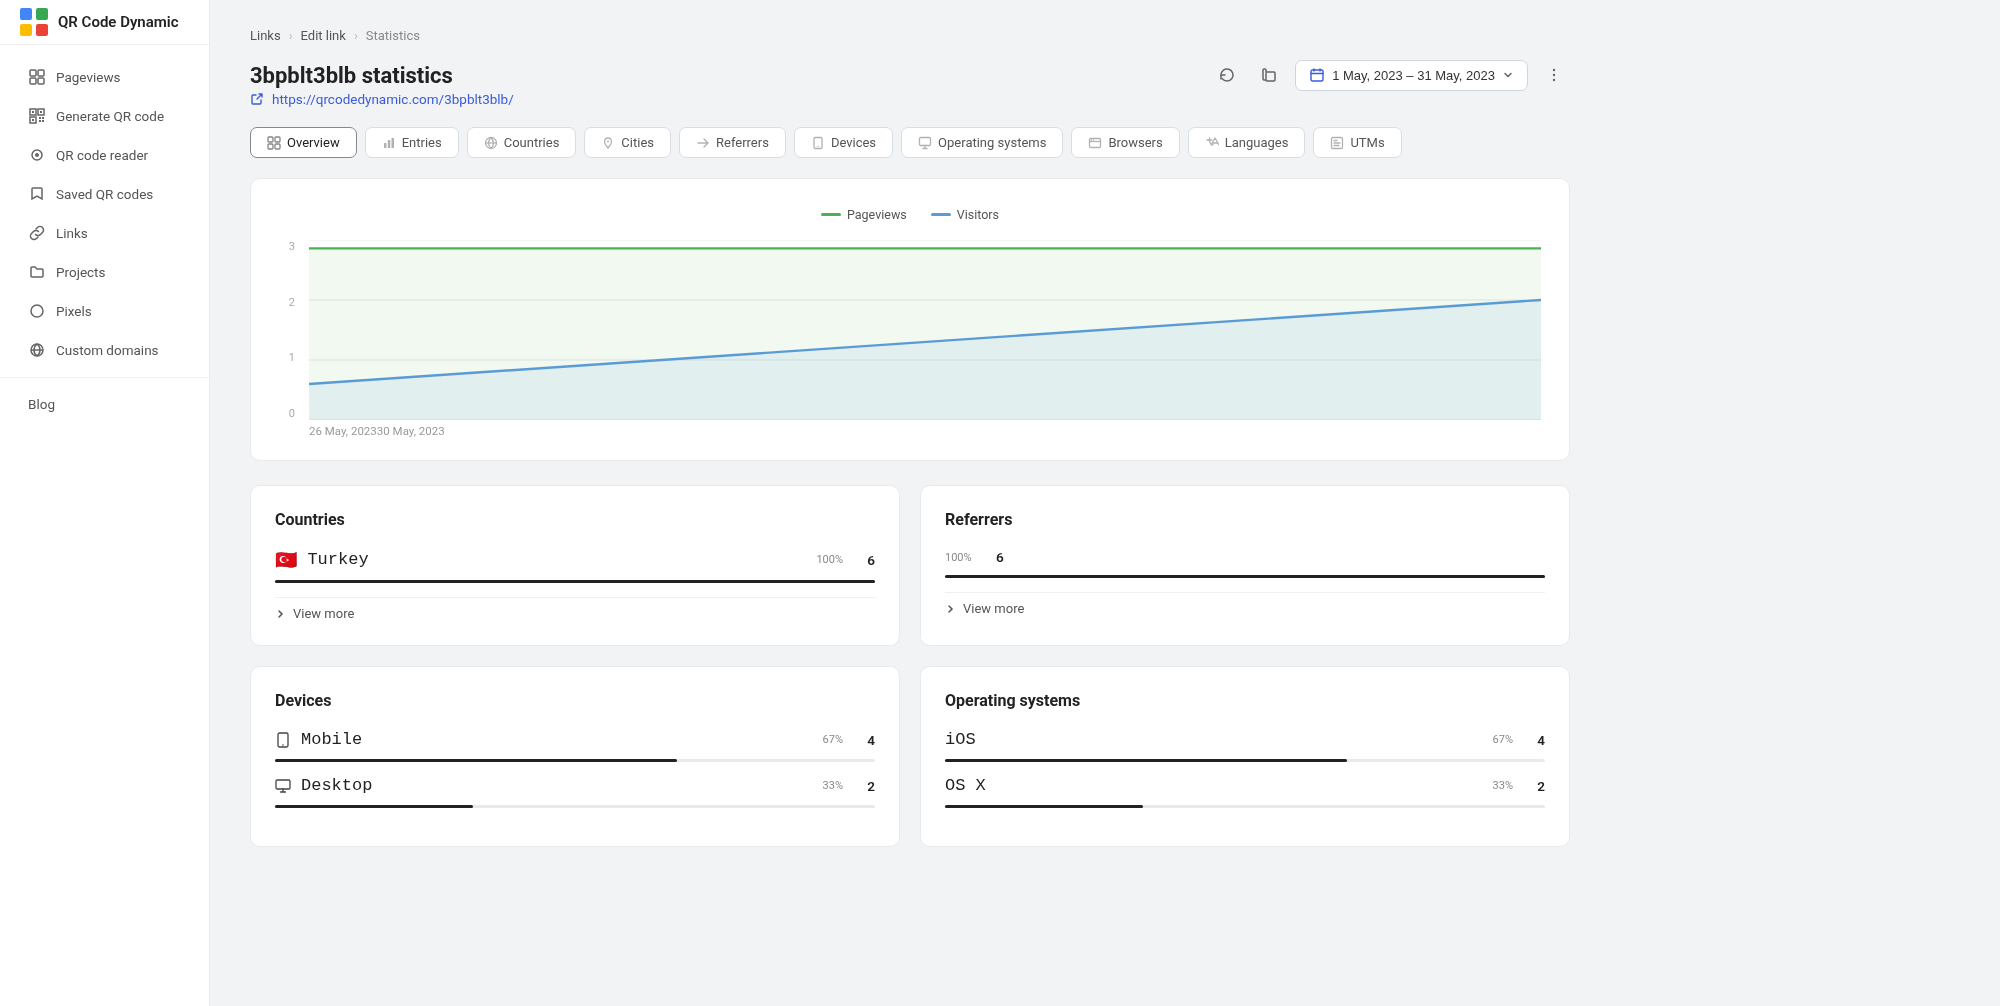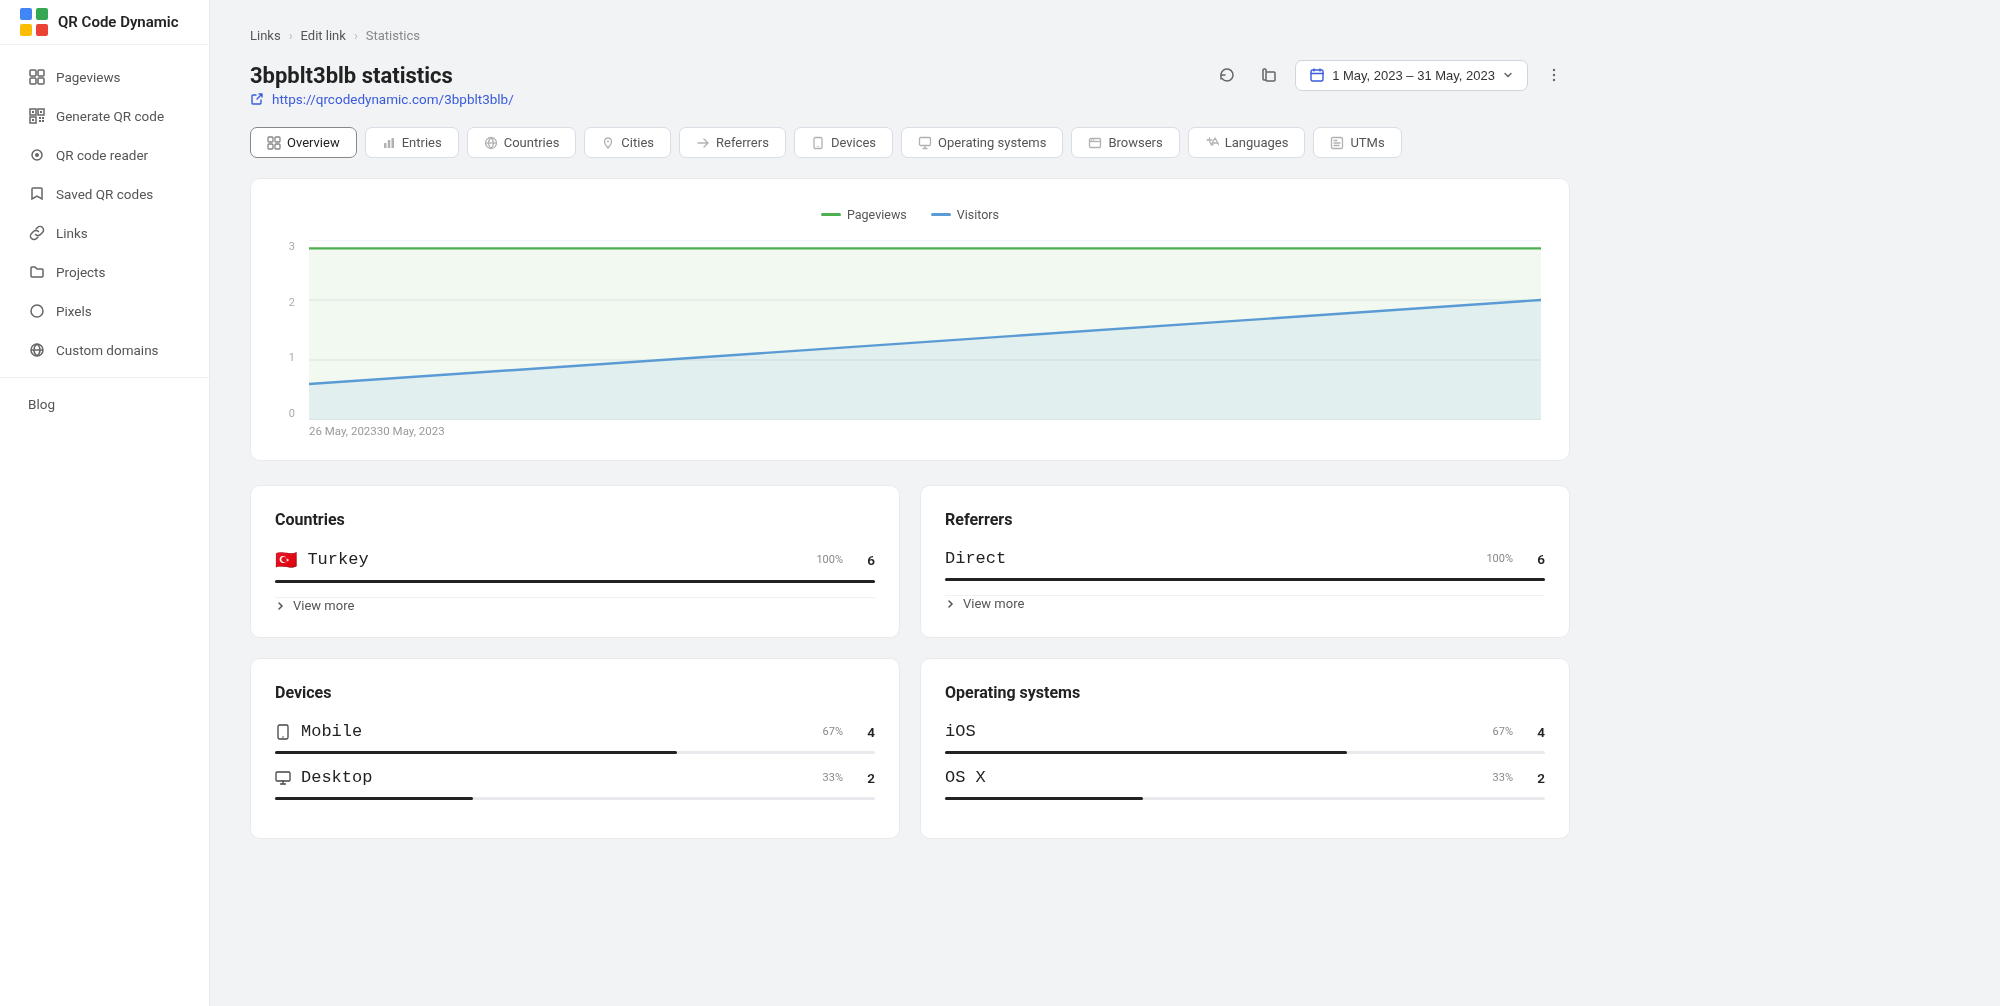--- a/index.html
+++ b/index.html
@@ -56,21 +56,21 @@
     .stat-card { background: #fff; border-radius: 10px; border: 1px solid #e8eaed; padding: 24px; }
     .stat-card-title { font-size: 16px; font-weight: 700; color: #222; margin-bottom: 20px; }
     .stat-row { display: flex; align-items: center; gap: 10px; margin-bottom: 10px; }
     .stat-flag { font-size: 18px; }
     .stat-label { flex: 1; font-size: 17px; color: #222; font-family: Liberation Mono, monospace; }
     .stat-pct { font-size: 11px; color: #888; margin-right: 8px; }
     .stat-count { font-size: 13.5px; font-weight: 600; color: #222; min-width: 14px; text-align: right; }
     .stat-bar-container { margin-bottom: 14px; }
     .stat-bar-bg { width: 100%; height: 3px; background: #e8eaed; border-radius: 2px; }
     .stat-bar-fill { height: 3px; background: #222; border-radius: 2px; }
-    .view-more { display: flex; align-items: center; gap: 6px; color: #555; font-size: 13px; cursor: pointer; padding-top: 0; border-top: 1px solid #f0f0f0; margin-top: 6px; }
+    .view-more { display: flex; align-items: center; gap: 6px; color: #555; font-size: 13px; cursor: pointer; padding-top: 8px; border-top: 1px solid #f0f0f0; margin-top: 6px; }
 
     .device-icon { width: 16px; height: 16px; display: flex; align-items: center; justify-content: center; color: #555; }
   </style>
 </head>
 <body>
 
 <nav class="sidebar">
   <div class="sidebar-logo">
     <svg class="sidebar-logo-icon" viewBox="0 0 28 28" fill="none" xmlns="http://www.w3.org/2000/svg">
       <rect width="12" height="12" rx="2" fill="#4285f4"></rect>
@@ -368,21 +368,20 @@
               <path d="M4 3l3 3-3 3" stroke="#555" stroke-width="1.5" stroke-linecap="round"></path>
             </svg>
           <span>View more</span>
         </div>
       </div>
 
       <div class="stat-card">
         <div class="stat-card-title">Referrers</div>
         <div>
           <div class="stat-row">
-            <span class="stat-label">Direct</span>
             <span class="stat-pct">100%</span>
             <span class="stat-count">6</span>
           </div>
           <div class="stat-bar-container">
             <div class="stat-bar-bg">
               <div class="stat-bar-fill" style="width:100%;"></div>
             </div>
           </div>
         </div>
         <div class="view-more">

